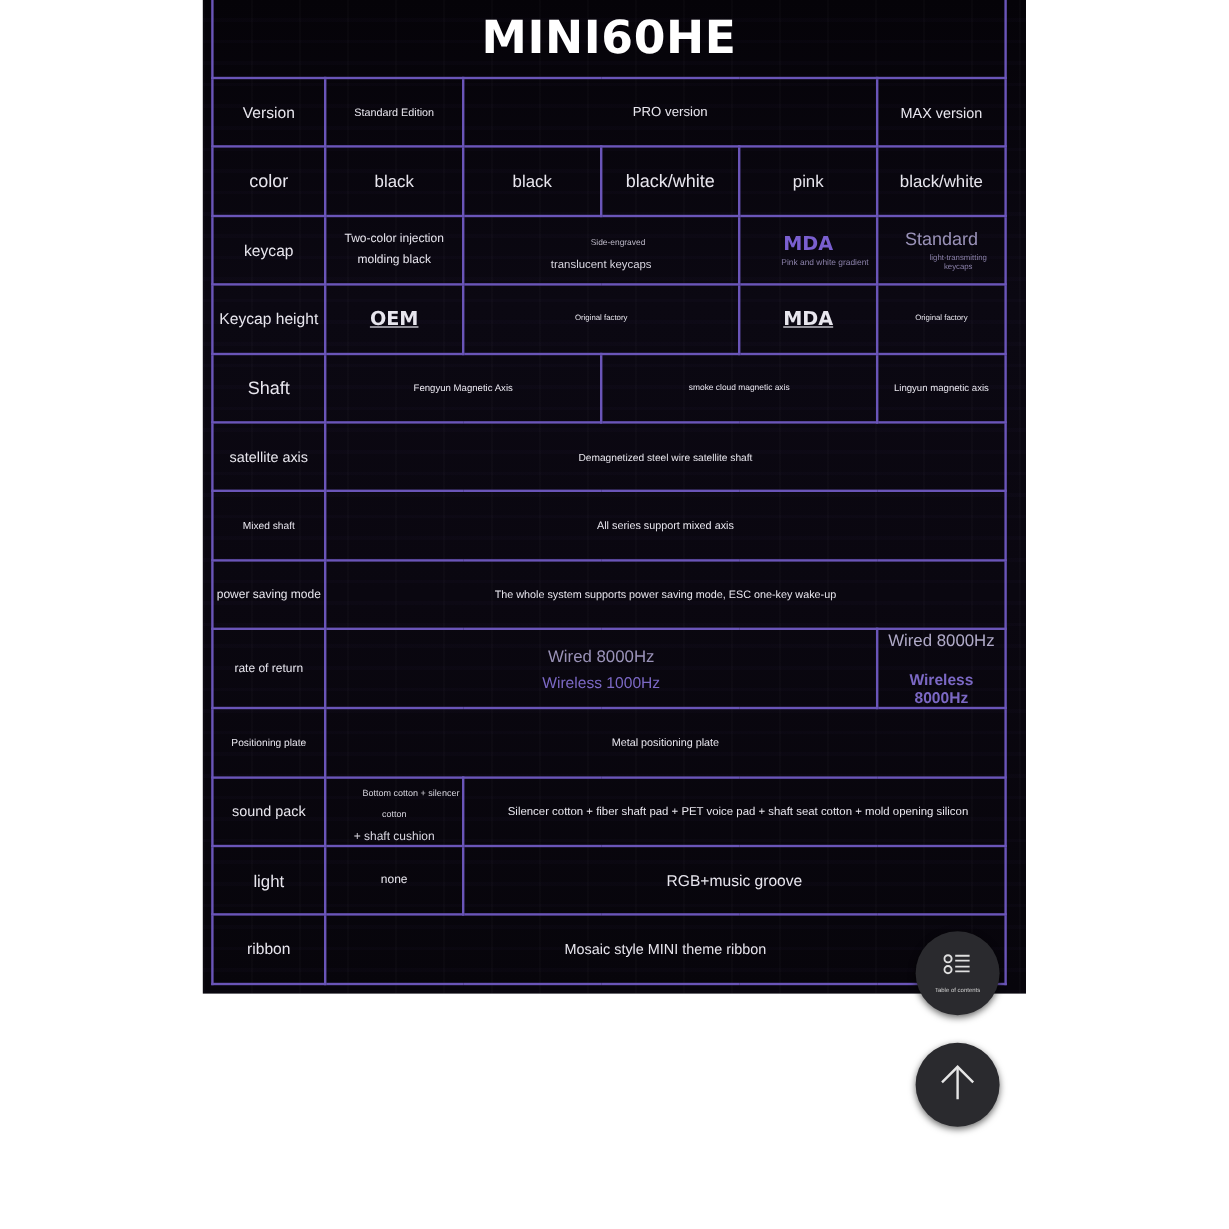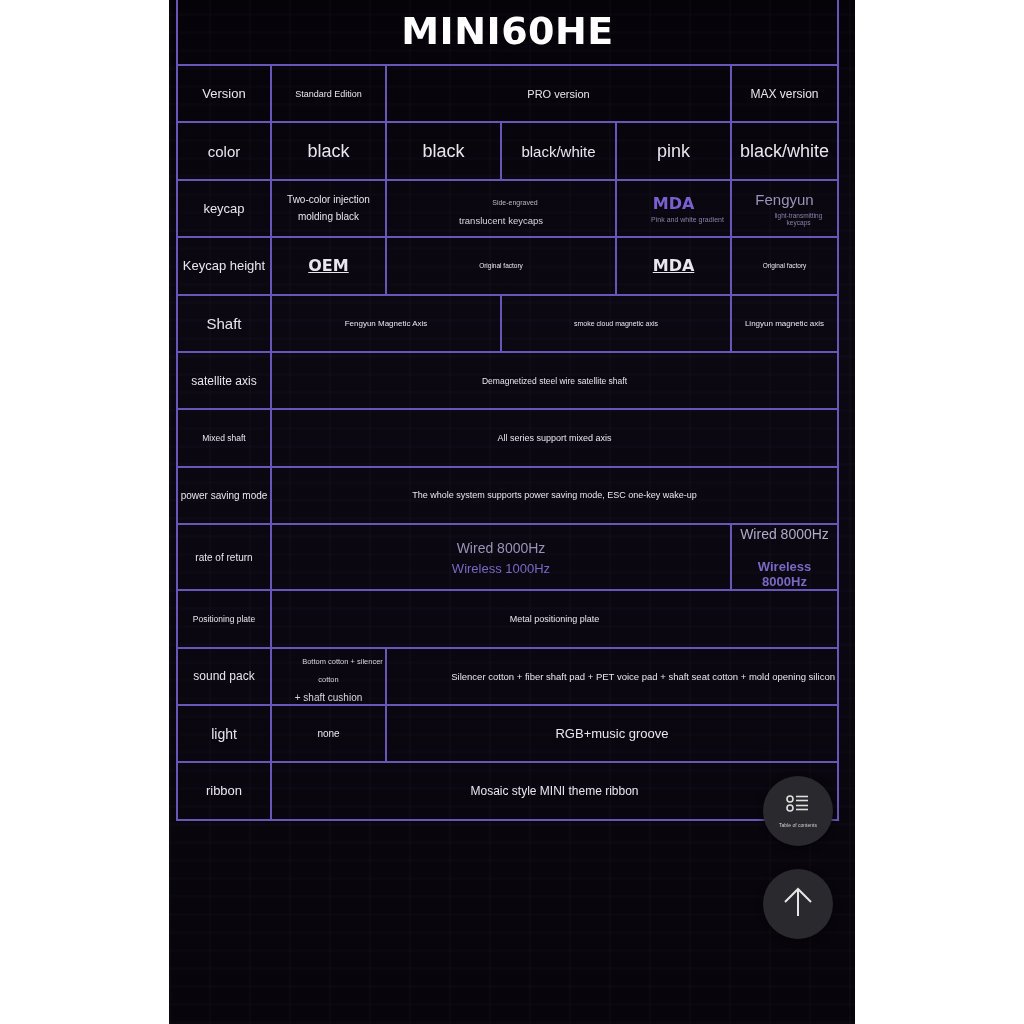--- a/index.html
+++ b/index.html
@@ -3,21 +3,21 @@
 <meta charset="utf-8">
 <style>
   html, body { margin: 0; padding: 0; }
   body {
     width: 1024px; height: 1024px; overflow: hidden;
     background: #ffffff;
     font-family: "Liberation Sans", sans-serif;
     position: relative;
   }
   .page {
-    position: absolute; left: 169px; top: 0; width: 686px; height: 1024px;
+    position: absolute; left: 169px; top: 0; width: 686px; height: 828px;
     background: linear-gradient(180deg, #050308 0%, #0b0812 30%, #0a0710 60%, #07050b 100%);
     overflow: hidden;
   }
   .page::before {
     content: ""; position: absolute; inset: 0;
     background:
       repeating-linear-gradient(90deg, rgba(255,255,255,0.015) 0 2px, transparent 2px 40px),
       repeating-linear-gradient(0deg, rgba(120,90,200,0.025) 0 3px, transparent 3px 18px);
     pointer-events: none;
   }
@@ -36,21 +36,21 @@
   .title {
     font-family: "DejaVu Sans", sans-serif; font-weight: bold;
     font-size: 38px; color: #ffffff; letter-spacing: 0.5px;
   }
   .lbl { font-size: 13px; color: #e6e4ec; }
   .lbl.sm { font-size: 10px; }
   .lbl.lg { font-size: 15px; }
   .t-sm { font-size: 9px; color: #d8d6e0; }
   .t-xs { font-size: 7px; color: #bdb9c8; margin-left: 28px; }
   .t-md { font-size: 11px; color: #dcdae4; }
-  .t-lg { font-size: 18px; color: #f0eef4; }
+  .t-lg { font-size: 14px; color: #f0eef4; }
   .muted { color: #9a92b8; }
   .muted.lg { font-size: 13px; }
   .bold-white { font-family: "DejaVu Sans", sans-serif; font-weight: bold; font-size: 16px; color: #ffffff; text-decoration: underline; }
   .accent { font-family: "DejaVu Sans", sans-serif; font-weight: bold; font-size: 16px; color: #7a5fd0; }
   .accent-text { color: #7b68c4; font-size: 10px; }
   .line2 { display: block; margin-top: 6px; }
   .fab {
     position: absolute; width: 70px; height: 70px; border-radius: 50%;
     background: #2a2a2e; box-shadow: 0 2px 6px rgba(0,0,0,0.6);
     display: flex; flex-direction: column; align-items: center; justify-content: center;
@@ -104,21 +104,21 @@
       </td>
       <td colspan="2">
         <span class="t-xs">Side-engraved</span>
         <span class="line2 t-sm" style="font-size:9.5px">translucent keycaps</span>
       </td>
       <td>
         <span class="accent">MDA</span>
         <span class="line2 t-xs" style="margin-top:3px;color:#8a80a8">Pink and white gradient</span>
       </td>
       <td>
-        <span class="muted" style="font-size:15px">Fengyun</span>
+        <span class="muted" style="font-size:15px">Standard</span>
         <span class="line2 t-xs" style="margin-top:3px;color:#8a80a8;font-size:6.5px">light-transmitting keycaps</span>
       </td>
     </tr>
 
     <tr>
       <td class="lbl">Keycap height</td>
       <td class="bold-white">OEM</td>
       <td colspan="2" class="t-xs" style="font-size:6.5px">Original factory</td>
       <td class="bold-white">MDA</td>
       <td class="t-xs" style="font-size:6.5px">Original factory</td>
@@ -165,21 +165,21 @@
       <td class="lbl" style="font-size:8.5px">Positioning plate</td>
       <td colspan="5" class="t-sm">Metal positioning plate</td>
     </tr>
 
     <tr>
       <td class="lbl" style="font-size:12px">sound pack</td>
       <td>
         <span class="t-xs" style="font-size:7.5px;color:#d8d6e0">Bottom cotton + silencer cotton</span>
         <span class="line2 t-sm" style="font-size:10px">+ shaft cushion</span>
       </td>
-      <td colspan="4" class="accent-text" style="font-size:9.5px;white-space:nowrap;text-align:right;padding-left:8px">Silencer cotton + fiber shaft pad + PET voice pad + shaft seat cotton + mold opening silicon</td>
+      <td colspan="4" class="accent-text" style="font-size:9.5px;white-space:nowrap;text-align:center;padding-left:8px">Silencer cotton + fiber shaft pad + PET voice pad + shaft seat cotton + mold opening silicon</td>
     </tr>
 
 
     <tr>
       <td class="lbl" style="font-size:14px">light</td>
       <td class="t-sm" style="font-size:10px">none</td>
       <td colspan="4" class="muted lg">RGB+music groove</td>
     </tr>
 
     <tr>

